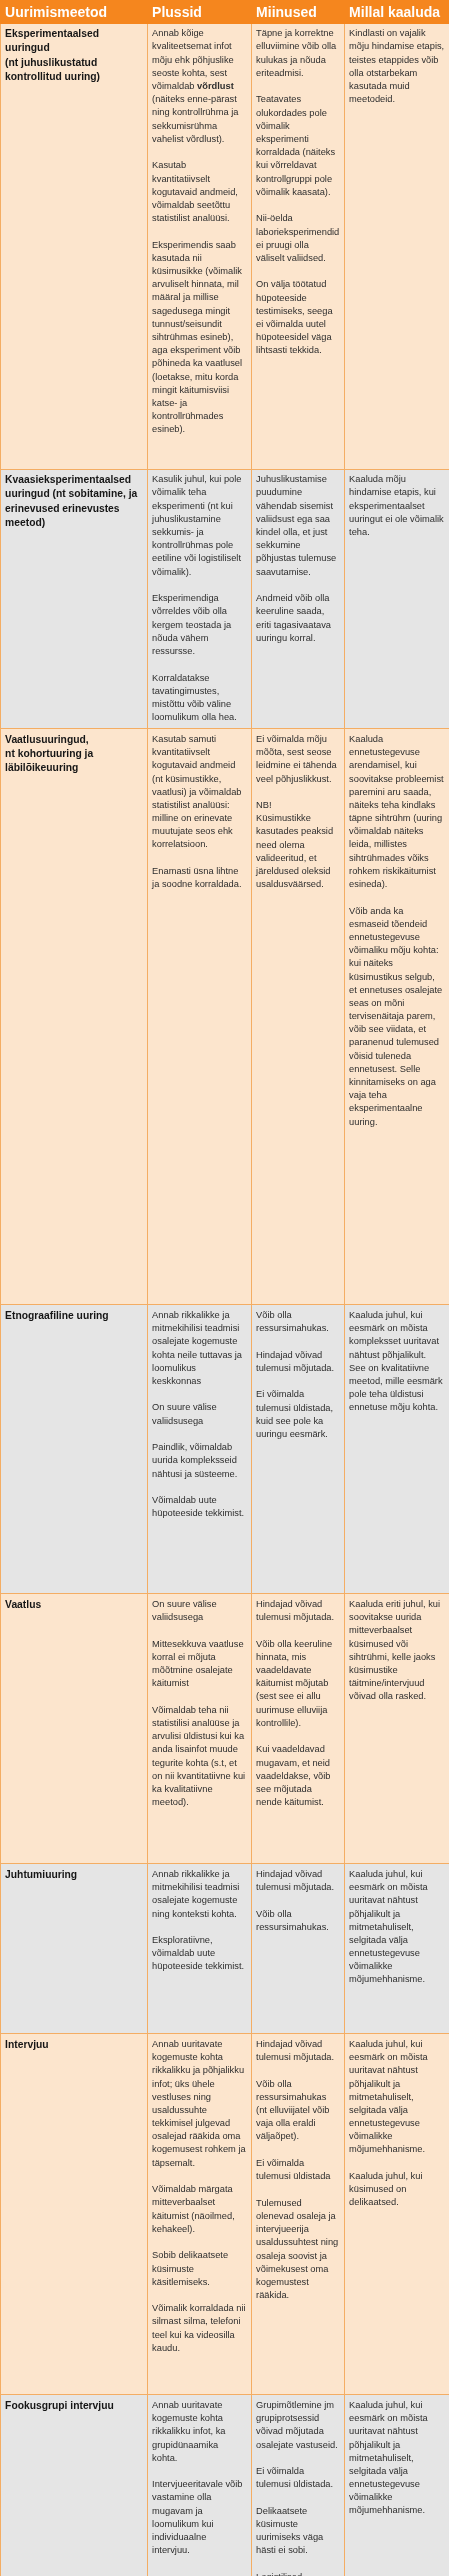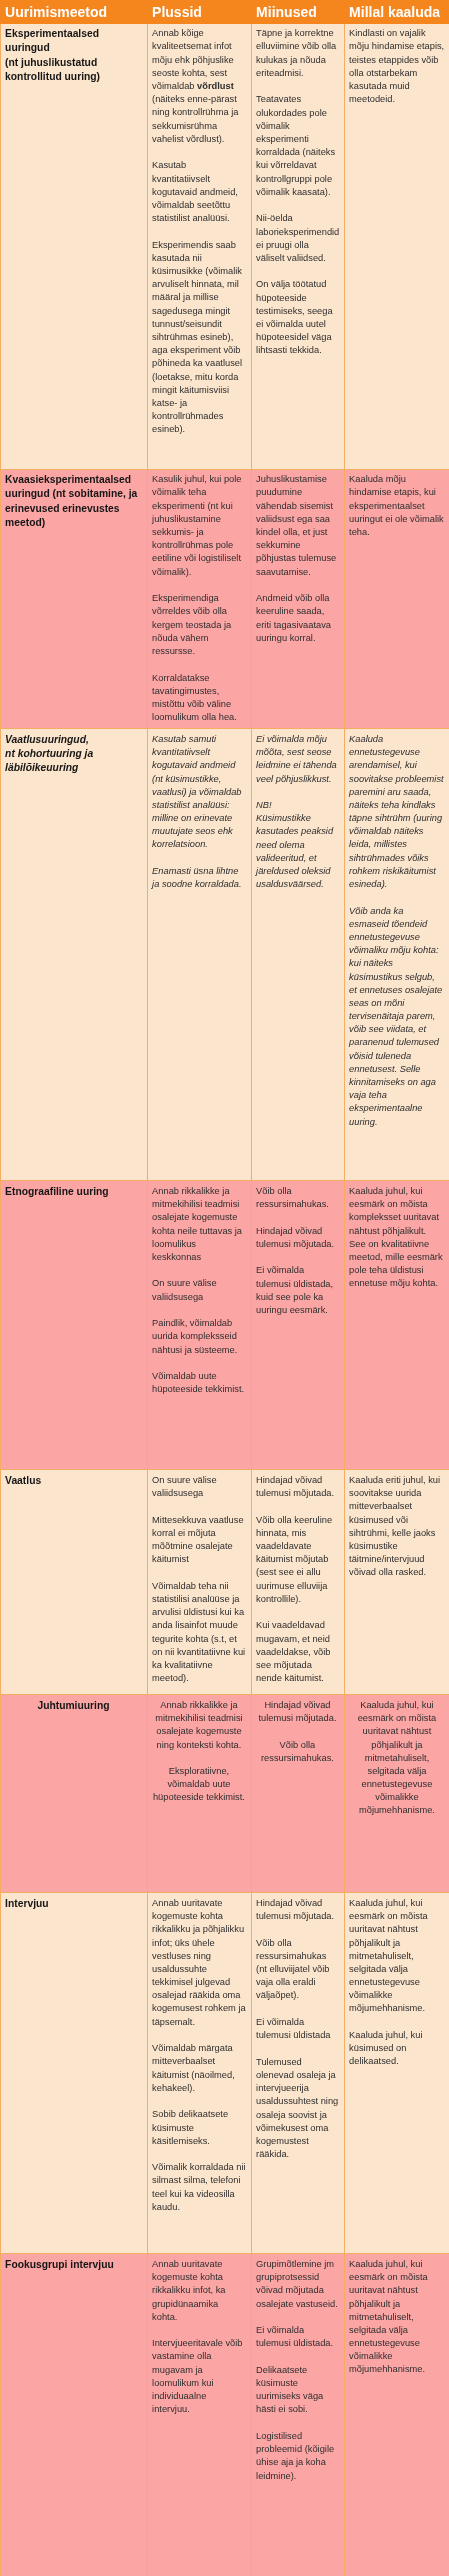--- a/index.html
+++ b/index.html
@@ -3,27 +3,27 @@
 <meta charset="utf-8">
 <style>
   html,body{margin:0;padding:0;background:#ffffff;}
   body{width:449px;font-family:"Liberation Sans",sans-serif;}
   table{border-collapse:collapse;table-layout:fixed;width:449px;}
   col.c1{width:147px;} col.c2{width:104px;} col.c3{width:93px;} col.c4{width:106px;}
   th{background:#f5861e;color:#ffffff;font-size:14px;font-weight:bold;text-align:left;
      padding:2.6px 4.1px 3.1px 4.1px;border:1px solid #f5861e;height:11.3px;box-sizing:border-box;}
   td{border:1px solid #f4ad63;vertical-align:top;padding:3.6px 5.2px 4.1px 4.1px;box-sizing:border-box;}
   tr.peach td{background:#fce5cd;}
-  tr.white td{background:#fca5a5;}
+  tr.white td{background:#e5e5e5;}
   .method{font-weight:bold;font-size:10.3px;line-height:1.38;color:#161616;white-space:pre-line;}
   .cell{font-size:9.3px;line-height:1.42;color:#2e2e2e;}
   .cell p{margin:0 0 13.4px 0;white-space:pre-line;}
   .cell p:last-child{margin-bottom:0;}
-  tr.r1{height:446px;} tr.r2{height:250px;} tr.r3{height:452px;font-style:italic;} tr.r4{height:289px;}
-  tr.r5{height:225px;} tr.r6{height:198px;text-align:center;} tr.r7{height:361px;padding-left:24px;} tr.r8{height:337px;}
+  tr.r1{height:446px;} tr.r2{height:250px;} tr.r3{height:576px;} tr.r4{height:289px;}
+  tr.r5{height:270px;} tr.r6{height:170px;} tr.r7{height:361px;padding-left:24px;} tr.r8{height:337px;}
 </style>
 </head>
 <body>
 
 <table>
   <colgroup>
       <col class="c1">
       <col class="c2">
       <col class="c3">
       <col class="c4">

